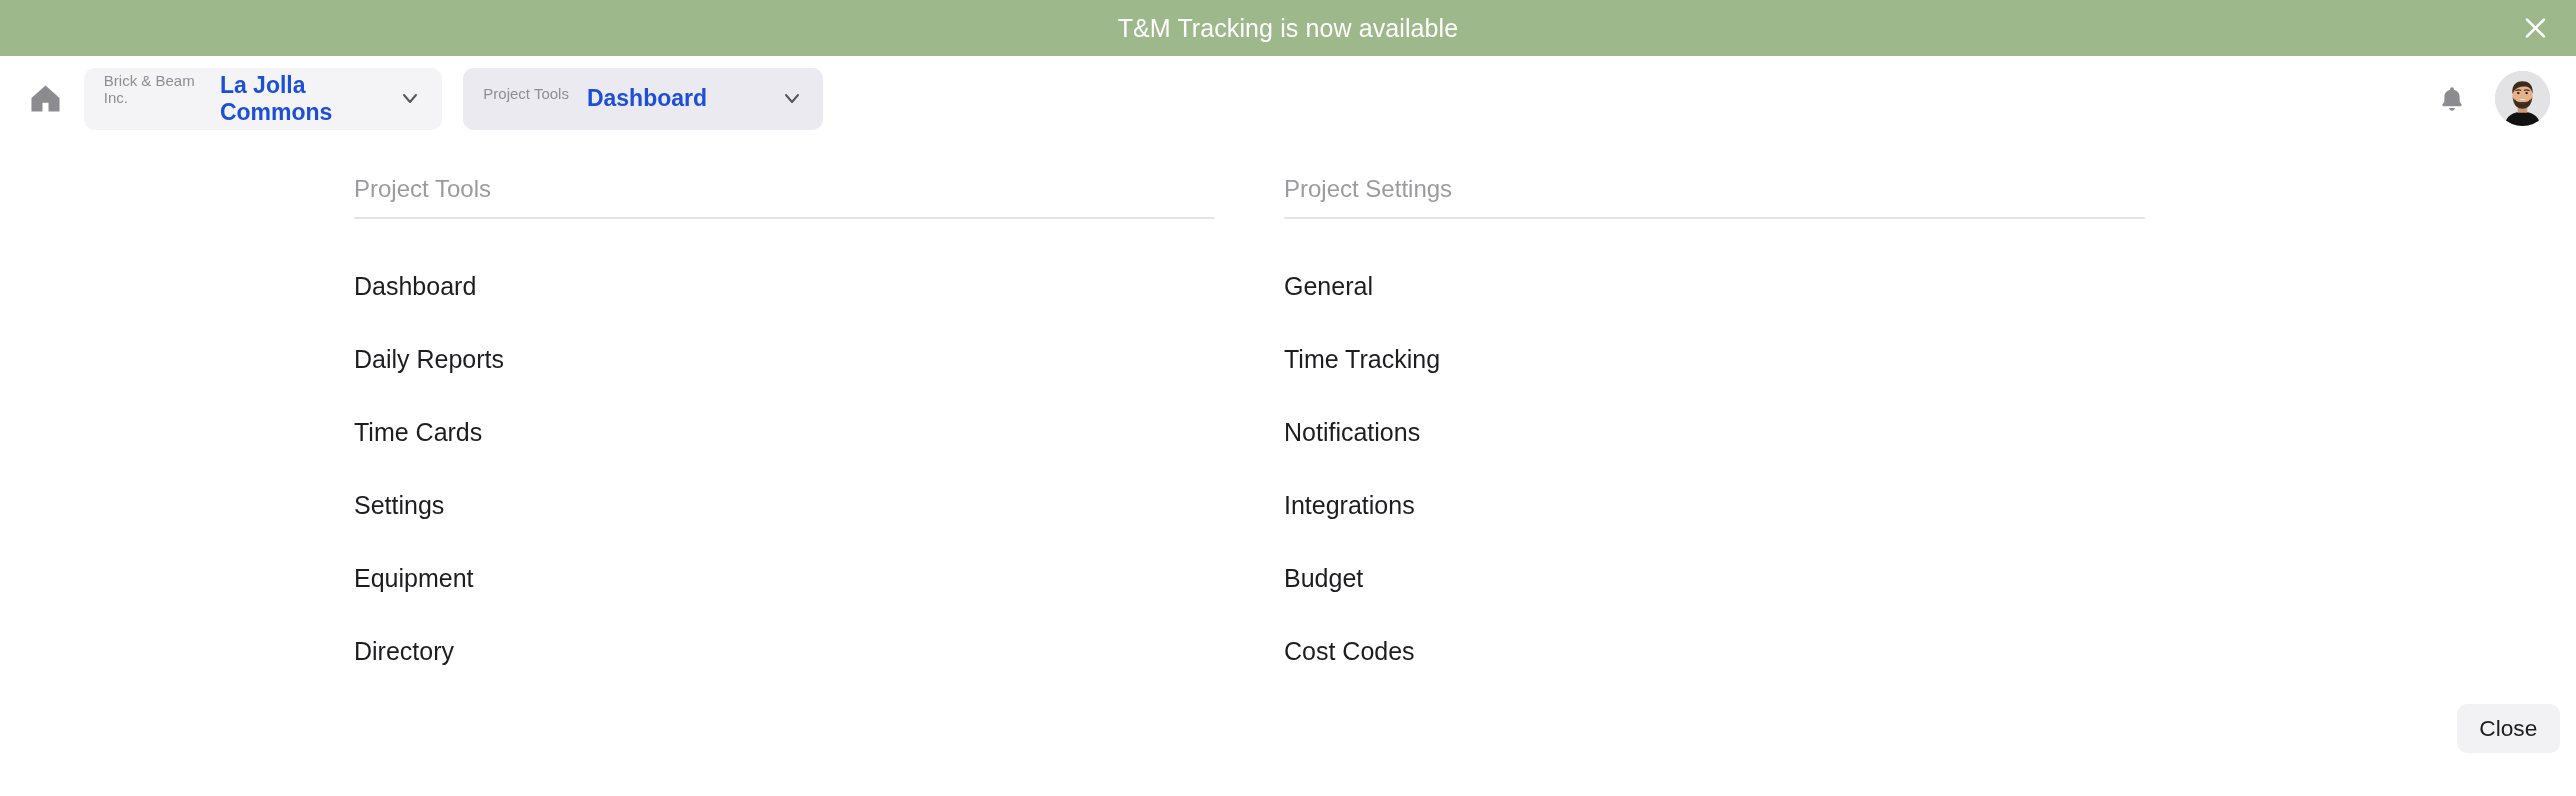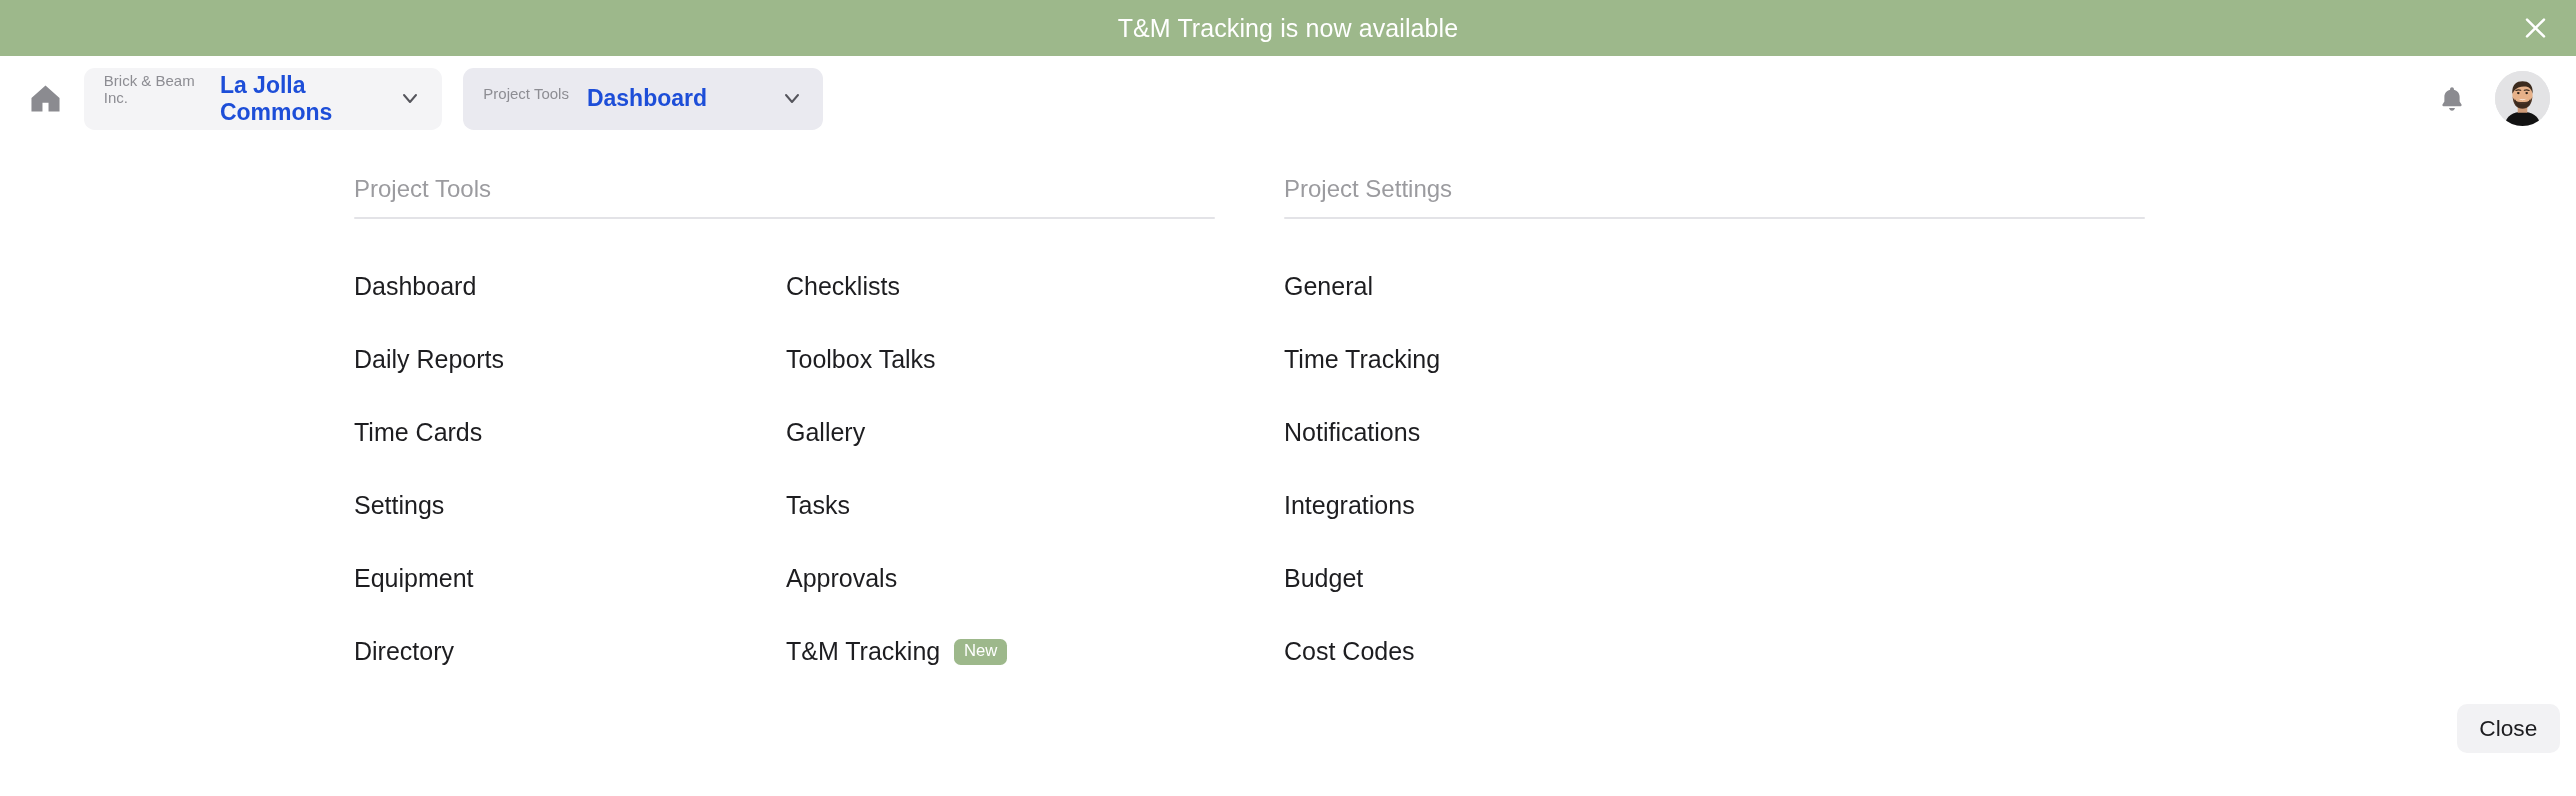--- a/index.html
+++ b/index.html
@@ -330,41 +330,20 @@
           <div class="menu-item">
             <span class="menu-item-label">Settings</span>
           </div>
           <div class="menu-item">
             <span class="menu-item-label">Equipment</span>
           </div>
           <div class="menu-item">
             <span class="menu-item-label">Directory</span>
           </div>
         </div>
-        <div class="items-col">
-          <div class="menu-item">
-            <span class="menu-item-label">Checklists</span>
-          </div>
-          <div class="menu-item">
-            <span class="menu-item-label">Toolbox Talks</span>
-          </div>
-          <div class="menu-item">
-            <span class="menu-item-label">Gallery</span>
-          </div>
-          <div class="menu-item">
-            <span class="menu-item-label">Tasks</span>
-          </div>
-          <div class="menu-item">
-            <span class="menu-item-label">Approvals</span>
-          </div>
-          <div class="menu-item">
-            <span class="menu-item-label">T&amp;M Tracking</span>
-            <span class="badge">New</span>
-          </div>
-        </div>
       </div>
     </div>
 
     <div class="menu-group settings">
       <div class="group-title">Project Settings</div>
       <div class="group-divider"></div>
       <div class="group-items">
         <div class="items-col first">
           <div class="menu-item">
             <span class="menu-item-label">General</span>

